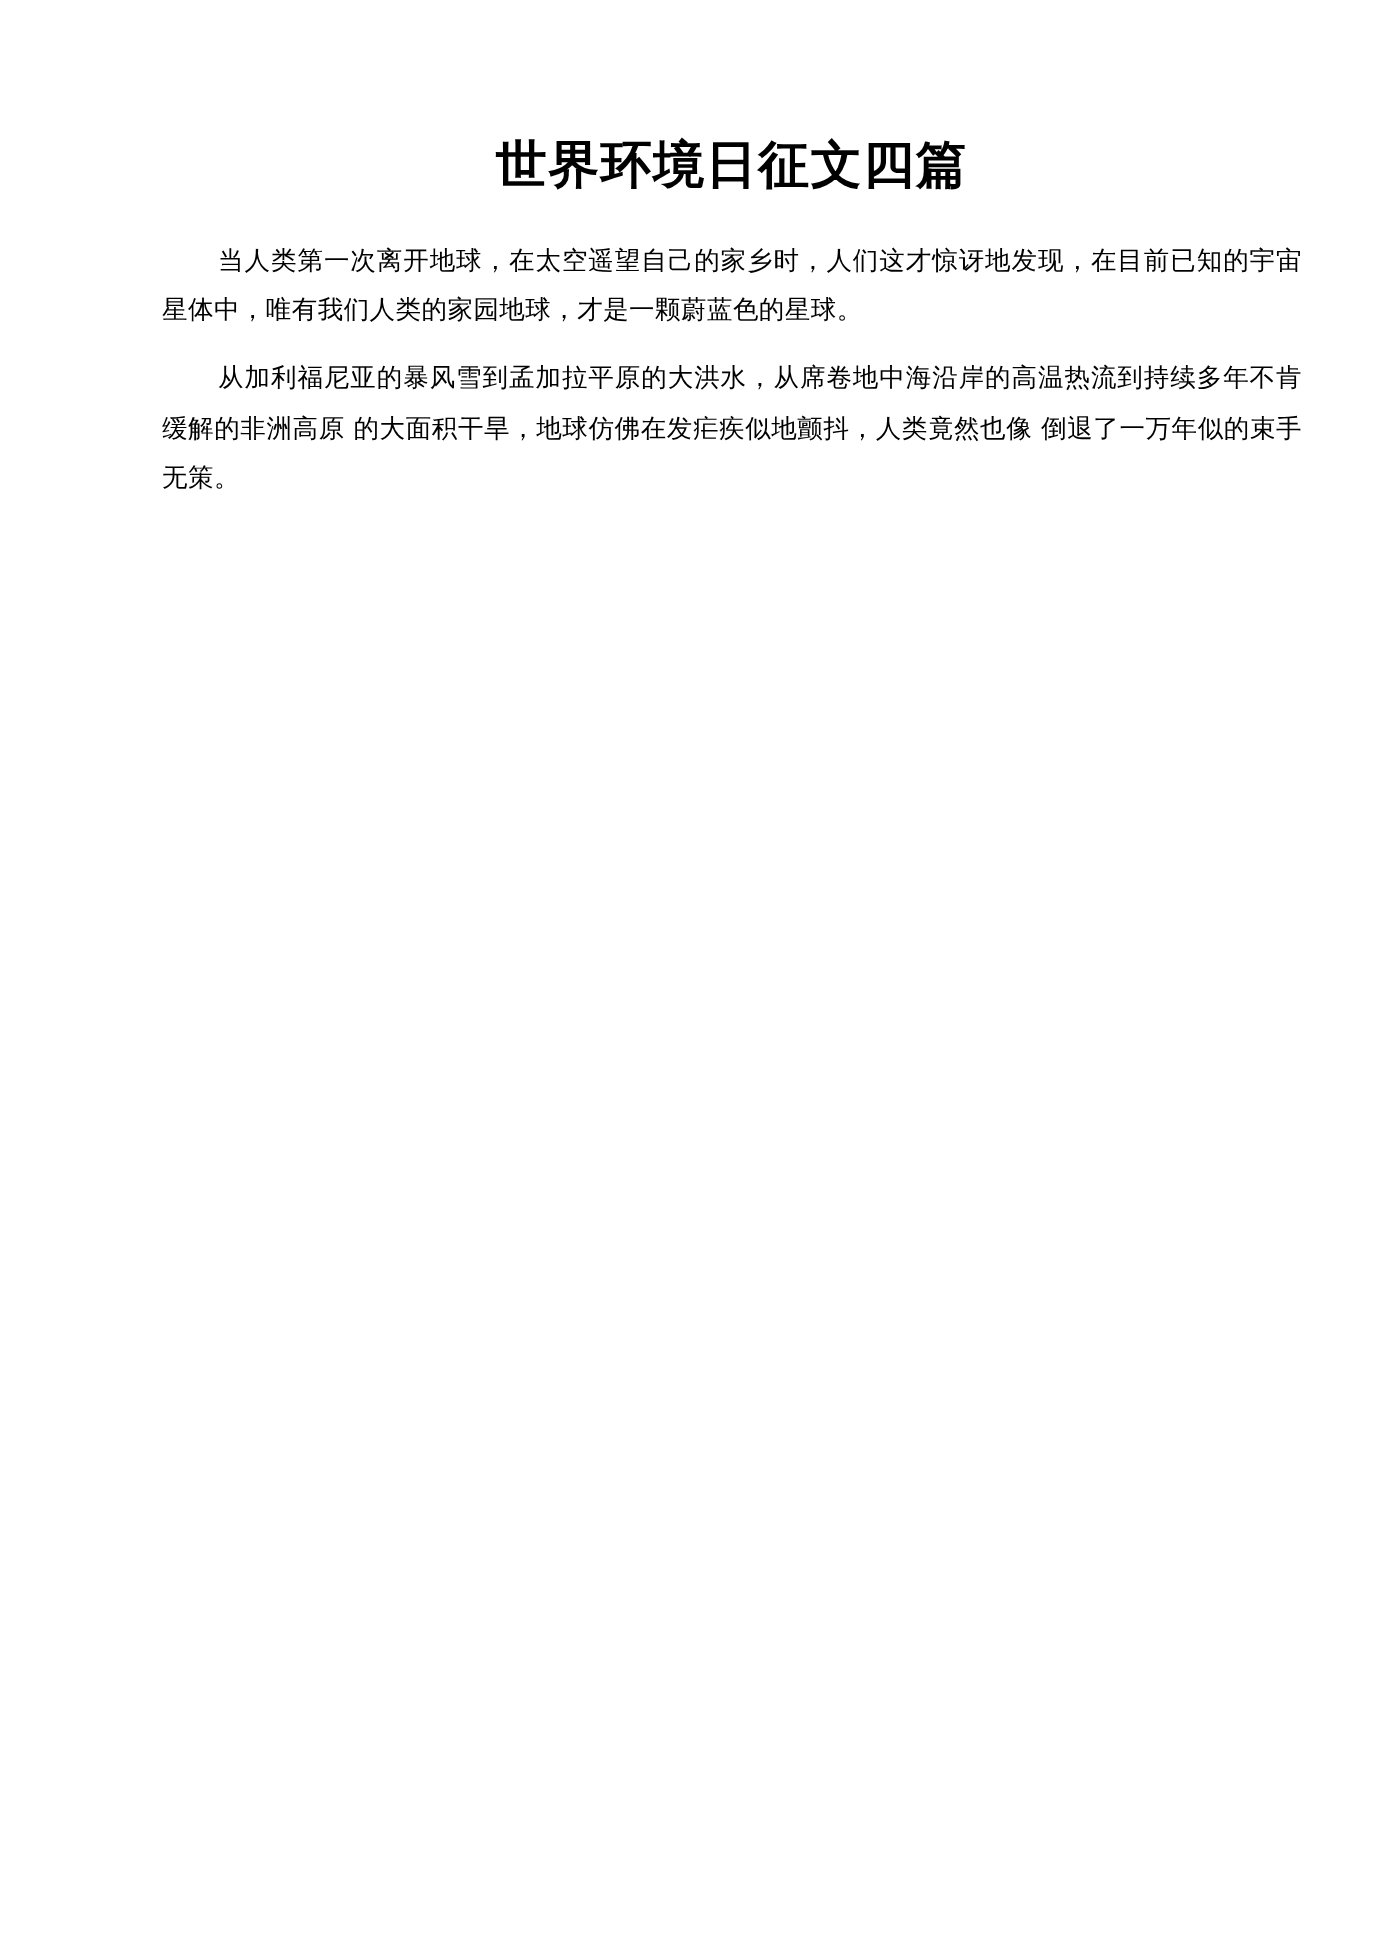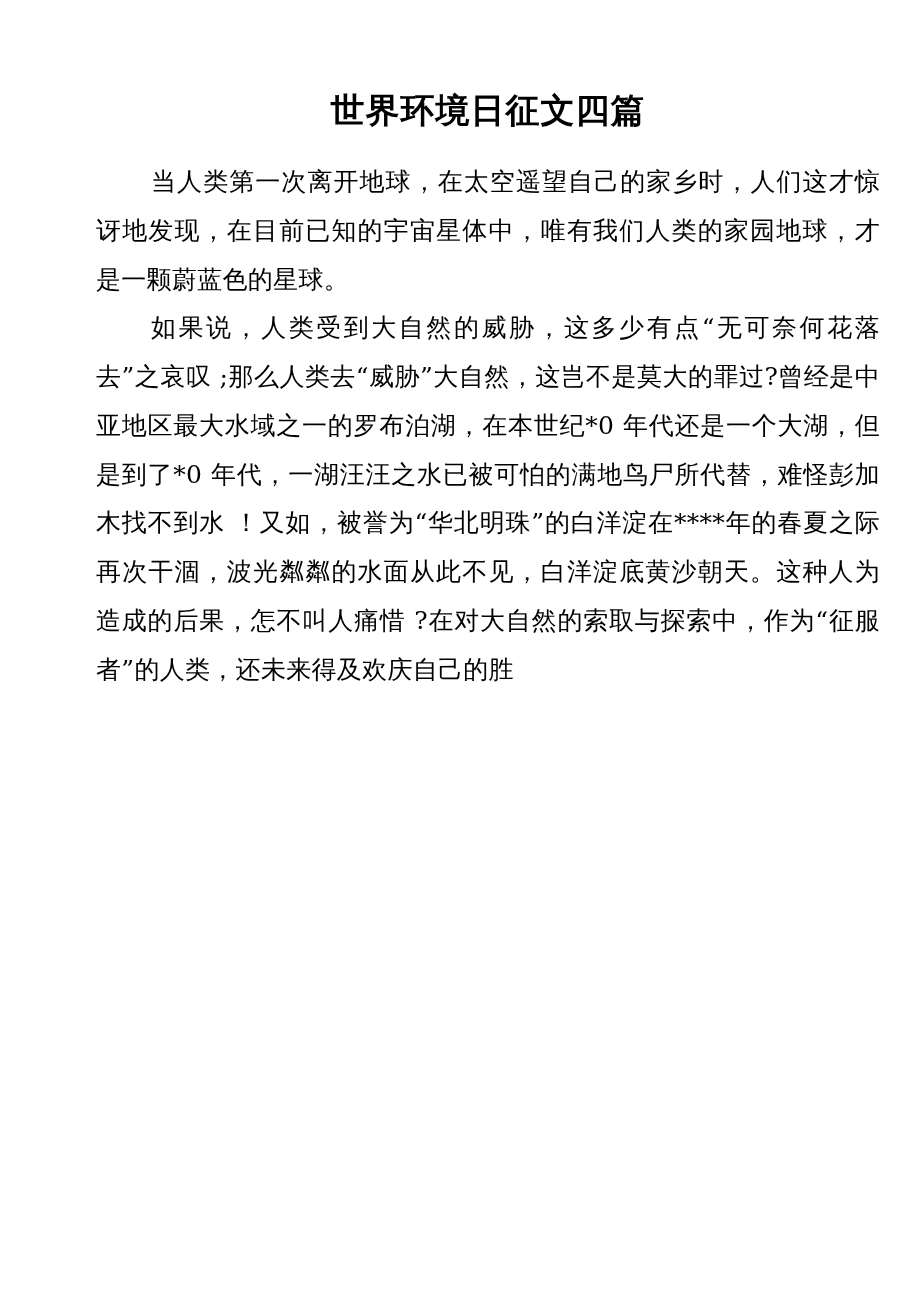--- a/index.html
+++ b/index.html
@@ -30,29 +30,29 @@
     margin: 18px 0 26px 0;
     line-height: 1.3;
   }
   .subtitle {
     font-size: 21px;
     line-height: 1.75;
     margin: 0 0 8px 12px;
     letter-spacing: 0.5px;
   }
   .para {
-    font-size: 25px;
+    font-size: 17px;
     line-height: 1.95;
     text-align: justify;
     text-justify: inter-ideograph;
-    margin: 0;
+    margin: 12px;
     text-indent: 2.2em;
     letter-spacing: 0.3px;
   }
 </style>
 </head>
 <body>
 
 <div class="page">
   <h1 class="doc-title">世界环境日征文四篇</h1>
   <p class="para">当人类第一次离开地球，在太空遥望自己的家乡时，人们这才惊讶地发现，在目前已知的宇宙星体中，唯有我们人类的家园地球，才是一颗蔚蓝色的星球。</p>
-  <p class="para">如果说，人类受到大自然的威胁，这多少有点“无可奈何花落去”之哀叹 ;那么人类去“威胁”大自然，这岂不是莫大的罪过?曾经是中亚地区最大水域之一的罗布泊湖，在本世纪*0 年代还是一个大湖，但是到了*0 年代，一湖汪汪之水已被可怕的满地鸟尸所代替，难怪彭加木找不到水 ！又如，被誉为“华北明珠”的白洋淀在****年的春夏之际再次干涸，波光粼粼的水面从此不见，白洋淀底黄沙朝天。这种人为造成的后果，怎不叫人痛惜 ?在对大自然的索取与探索中，作为“征服者”的人类，还未来得及欢庆自己的胜</p>
+  <p class="para">从加利福尼亚的暴风雪到孟加拉平原的大洪水，从席卷地中海沿岸的高温热流到持续多年不肯缓解的非洲高原 的大面积干旱，地球仿佛在发疟疾似地颤抖，人类竟然也像 倒退了一万年似的束手无策。</p>
 </div>
 
 </body></html>

